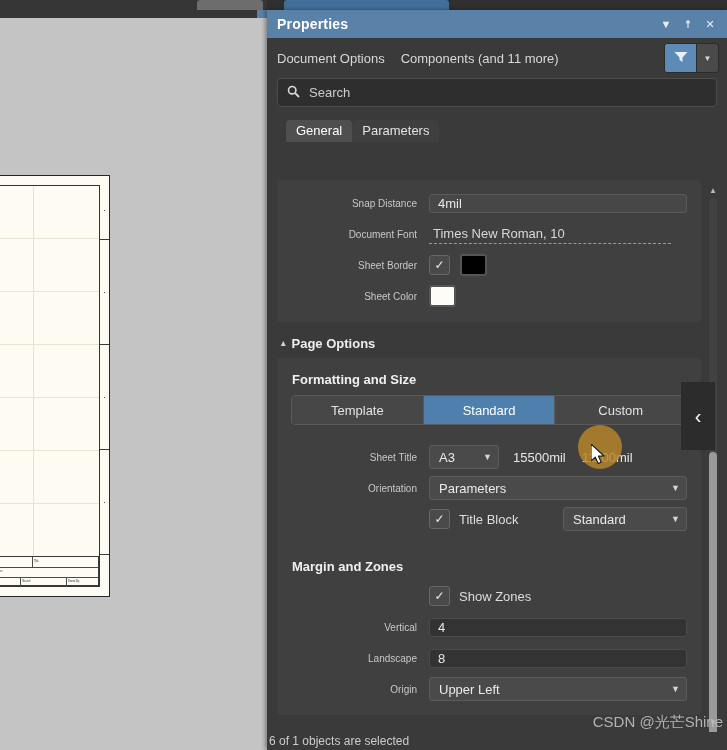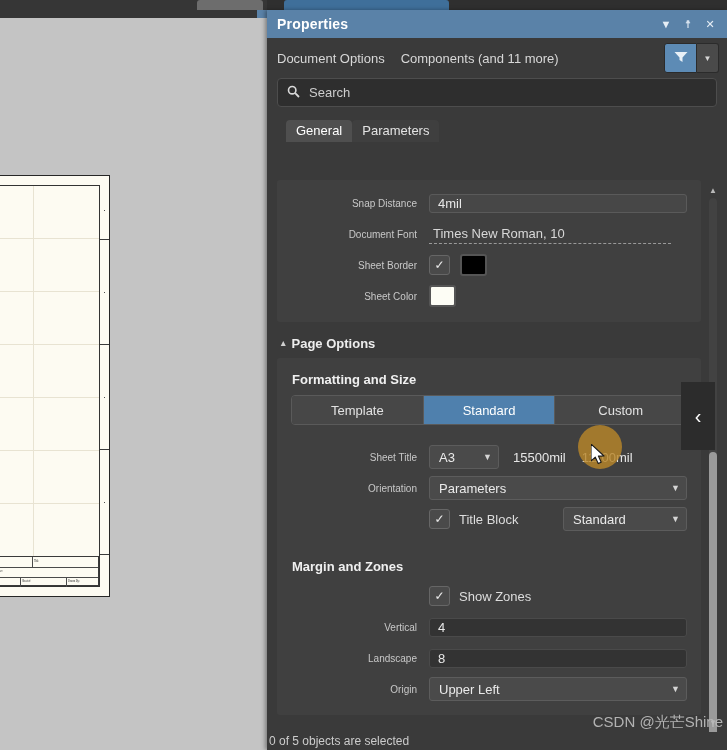--- a/index.html
+++ b/index.html
@@ -657,21 +657,21 @@
       <div class="vs-thumb"></div>
       <div class="vs-arrow" style="bottom:0;">▼</div>
     </div>
 
     <div class="collapse-tab">‹</div>
 
     <div class="watermark">CSDN @光芒Shine</div>
   </div>
 
   <div class="statusbar">
-    <div class="status-text">0 of 5 objects are selected</div>
+    <div class="status-text">6 of 1 objects are selected</div>
   </div>
 
   <div class="click-halo"></div>
   <div class="cursor">
     <svg width="18" height="24" viewBox="0 0 18 24" aria-hidden="true">
       <polygon points="0,0 0,17 4.3,13.2 7.2,19.6 10.2,18.2 7.4,12.1 13,12" fill="#ffffff" stroke="#1a1a1a" stroke-width="1.1" stroke-linejoin="round"></polygon>
     </svg>
   </div>
 
 </div>

